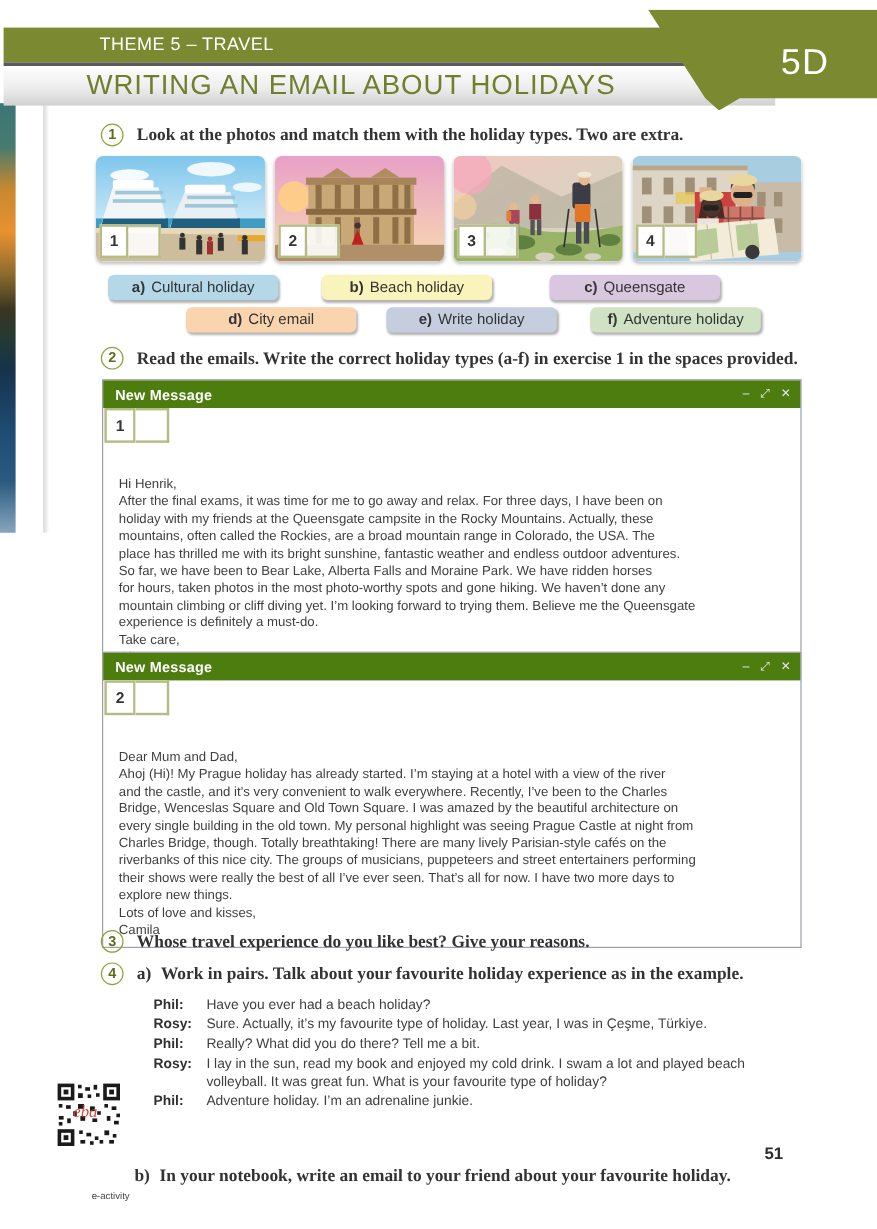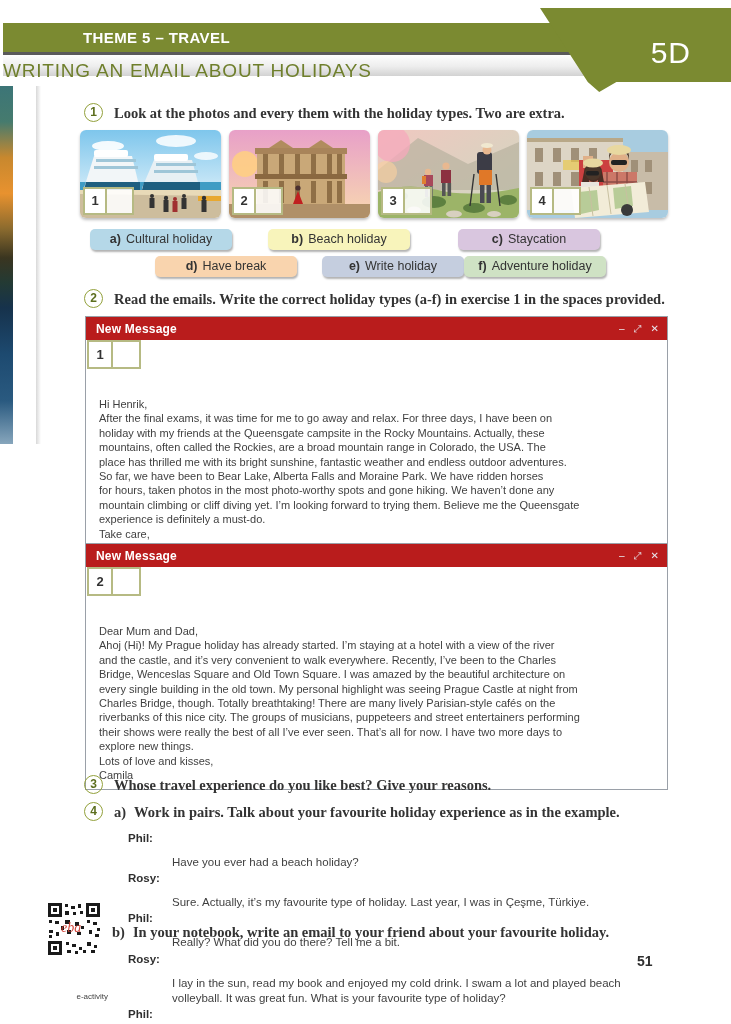--- a/index.html
+++ b/index.html
@@ -3,29 +3,29 @@
 <meta charset="utf-8">
 <style>
   html,body{margin:0;padding:0;}
   body{
     position:relative;width:731px;height:1024px;background:#ffffff;
     font-family:"Liberation Sans",sans-serif;overflow:hidden;
   }
   
   .hdr-bar{
     position:absolute;left:3px;top:23px;width:728px;height:29px;
-    background:#7b8a31;color:#fff;font-weight:bold;font-size:15px;
+    background:#7b8a31;color:#fff;font-weight:normal;font-size:15px;
     line-height:29px;padding-left:80px;box-sizing:border-box;letter-spacing:.4px;
   }
   .hdr-band{
-    position:absolute;left:3px;top:52px;width:643px;height:24px;
+    position:absolute;left:3px;top:52px;width:643px;height:36px;
     border-top:3px solid #5a5a5a;
     background:linear-gradient(#fefefe,#ededed 55%,#d2d2d2);
-    box-sizing:border-box;text-align:left;padding-right:64px;
-    color:#6f7f2c;font-size:19px;line-height:31px;letter-spacing:.8px;
+    box-sizing:border-box;text-align:center;padding-right:64px;
+    color:#6f7f2c;font-size:23px;line-height:31px;letter-spacing:.8px;
   }
   .hdr-5d{
     position:absolute;left:540px;top:8px;width:191px;height:84px;
     background:#7b8a31;
     clip-path:polygon(0 0,100% 0,100% 88%,40% 88%,31% 100%,25% 88%,0 0);
   }
   .hdr-5d span{
     position:absolute;right:40px;top:28px;color:#fff;font-size:30px;letter-spacing:1px;
   }
   
@@ -73,38 +73,38 @@
     box-shadow:1px 2px 2px rgba(0,0,0,.3);
     font-size:12.5px;line-height:21px;color:#333;text-align:center;
   }
   .chip b{margin-right:5px;}
   
   .email{
     position:absolute;left:85px;width:583px;background:#fff;
     border:1px solid #9aa0a8;box-sizing:border-box;
   }
   .email-titlebar{
-    height:23px;background:#b91c1c;color:#fff;display:flex;align-items:center;
+    height:23px;background:#4d7c0f;color:#fff;display:flex;align-items:center;
     padding:0 8px 0 10px;box-sizing:border-box;
   }
   .email-title{font-weight:bold;font-size:12px;letter-spacing:.2px;flex:1;}
   .win-ctl{font-size:10px;color:#e8e8ee;margin-left:9px;line-height:1;}
   .email-tagrow{display:flex;margin:0 0 0 1px;}
   .email-tagrow .tag-num{width:22px;height:25px;line-height:25px;}
   .email-tagrow .tag-blank{width:26px;height:25px;background:#fff;}
   .email-body{
     padding:7px 14px 7px 13px;font-size:11px;line-height:14.4px;color:#3f3f3f;
     white-space:pre-line;
     margin-top:21px;
   }
   
   .dialogue{position:absolute;left:128px;top:831px;display:flex;flex-direction:column;gap:1px;}
   .dlg-row{display:flex;font-size:11.5px;line-height:15.2px;color:#3f3f3f;}
   .dlg-speaker{flex:0 0 44px;font-weight:bold;color:#2f2f2f;}
-  .dlg-text{width:462px;margin-top:24px;}
+  .dlg-text{width:462px;}
   
   .qr{position:absolute;left:47px;top:902px;width:54px;height:54px;}
   .qr-label{
     position:absolute;left:14px;top:18px;font-family:"Liberation Serif",serif;
     font-style:italic;font-weight:normal;font-size:14px;color:#cf3a2e;opacity:.92;
   }
   .qr-caption{
     position:absolute;left:40px;top:992px;width:68px;text-align:right;
     font-size:8px;color:#444;
   }
@@ -121,21 +121,21 @@
 </div>
 <div class="hdr-band">
   <span>WRITING AN EMAIL ABOUT HOLIDAYS</span>
 </div>
 <div class="hdr-5d">
   <span>5D</span>
 </div>
 
 <div class="ex-row" style="left:84px;top:103px;">
   <div class="ex-num">1</div>
-  <div class="ex-text">Look at the photos and every them with the holiday types. Two are extra.</div>
+  <div class="ex-text">Look at the photos and match them with the holiday types. Two are extra.</div>
 </div>
 
 <div class="photos">
 
   <div class="photo">
     <svg width="141" height="88" viewBox="0 0 141 88">
       <defs>
           <linearGradient id="sky1" x1="0" y1="0" x2="0" y2="1">
         <stop offset="0" stop-color="#7ec6ec"></stop>
             <stop offset="1" stop-color="#cfeaf8"></stop>
@@ -326,29 +326,29 @@
   </div>
 </div>
 
 <div class="chip" style="left:90px;top:229px;background:#b5d8e8;">
   <b>a)</b><span>Cultural holiday</span>
 </div>
 <div class="chip" style="left:268px;top:229px;background:#f8f4bb;">
   <b>b)</b><span>Beach holiday</span>
 </div>
 <div class="chip" style="left:458px;top:229px;background:#d9c6df;">
-  <b>c)</b><span>Staycation</span>
+  <b>c)</b><span>Queensgate</span>
 </div>
 <div class="chip" style="left:155px;top:256px;background:#f9d4ae;">
-  <b>d)</b><span>Have break</span>
+  <b>d)</b><span>City email</span>
 </div>
 <div class="chip" style="left:322px;top:256px;background:#c5cedf;">
   <b>e)</b><span>Write holiday</span>
 </div>
-<div class="chip" style="left:464px;top:256px;background:#cfe2c4;">
+<div class="chip" style="left:492px;top:256px;background:#cfe2c4;">
   <b>f)</b><span>Adventure holiday</span>
 </div>
 
 <div class="ex-row" style="left:84px;top:289px;">
   <div class="ex-num">2</div>
   <div class="ex-text">Read the emails. Write the correct holiday types (a-f) in exercise 1 in the spaces provided.</div>
 </div>
 
 <div class="email" style="top:316px;">
   <div class="email-titlebar">
@@ -427,21 +427,21 @@
     <span class="dlg-speaker">Rosy:</span>
     <span class="dlg-text">I lay in the sun, read my book and enjoyed my cold drink. I swam a lot and played beach volleyball. It was great fun. What is your favourite type of holiday?</span>
   </div>
   <div class="dlg-row">
     <span class="dlg-speaker">Phil:</span>
     <span class="dlg-text">Adventure holiday. I’m an adrenaline junkie.</span>
   </div>
 </div>
 
 <div class="ex-row" style="left:112px;top:922px;">
-  <div class="ex-text" style="margin-left:0;">
+  <div class="ex-text" style="margin-left:0;margin-top:48px;">
     <span class="part-letter">b)</span><span>In your notebook, write an email to your friend about your favourite holiday.</span>
   </div>
 </div>
 
 <div class="qr">
   <svg width="54" height="54" viewBox="0 0 54 54">
     <rect width="54" height="54" fill="#fff"></rect>
     <g fill="#1a1a1a">
       <rect x="1" y="1" width="14" height="14"></rect>
         <rect x="39" y="1" width="14" height="14"></rect>

